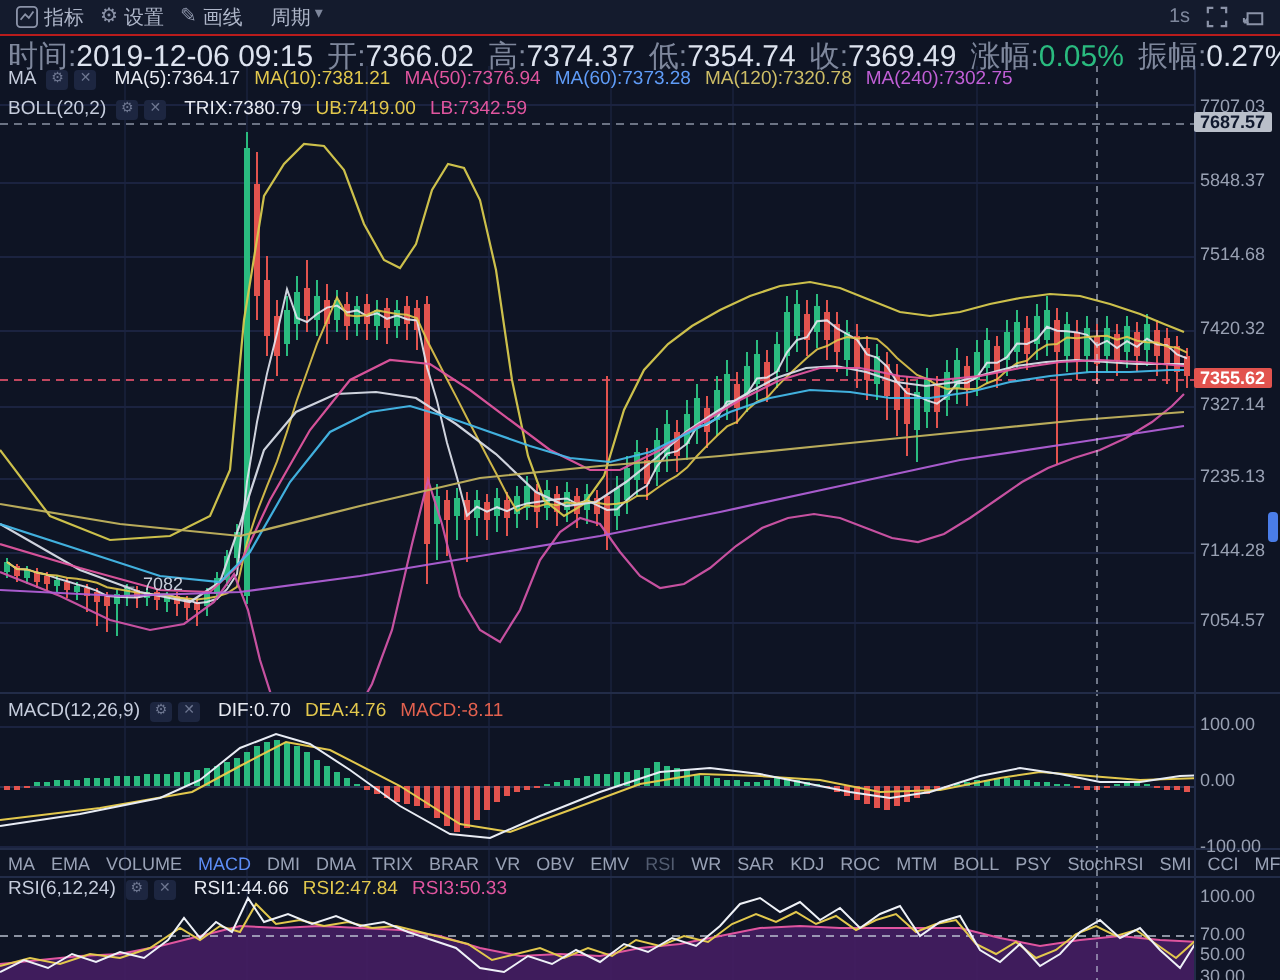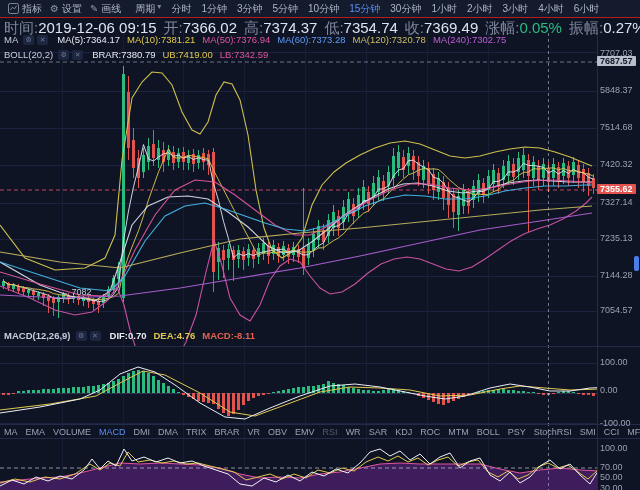--- a/index.html
+++ b/index.html
@@ -486,34 +486,20 @@
         </span>
         <span class="tool">
           <span class="ticn">✎</span>
           <span>画线</span>
         </span>
       </span>
     <span class="period">
       <span>周期</span>
       <span class="caret">▾</span>
     </span>
-    <span id="tf-box" style="display:flex;align-items:center;">
-        <span class="tf">分时</span>
-        <span class="tf">1分钟</span>
-        <span class="tf">3分钟</span>
-        <span class="tf">5分钟</span>
-        <span class="tf">10分钟</span>
-        <span class="tf active">15分钟</span>
-        <span class="tf">30分钟</span>
-        <span class="tf">1小时</span>
-        <span class="tf">2小时</span>
-        <span class="tf">3小时</span>
-        <span class="tf">4小时</span>
-        <span class="tf">6小时</span>
-      </span>
     <span class="tb-right">
       <span class="speed">1s</span>
       <span class="tbicon">
         <svg width="11" height="11" viewBox="0 0 12 12">
             <path d="M1 4V1h3M8 1h3v3M11 8v3H8M4 11H1V8" fill="none" stroke="#8b93a8" stroke-width="1.2"></path>
           </svg>
       </span>
       <span class="tbicon">
         <svg width="12" height="11" viewBox="0 0 13 12">
             <path d="M3 4h8v6H3z" fill="none" stroke="#8b93a8" stroke-width="1.1"></path>
@@ -546,33 +532,43 @@
       <span class="seg" style="color: rgb(95, 156, 248);">MA(60):7373.28</span>
       <span class="seg" style="color: rgb(205, 189, 102);">MA(120):7320.78</span>
       <span class="seg" style="color: rgb(192, 95, 214);">MA(240):7302.75</span>
     </div>
   <div class="ovl legend" id="legend-boll" style="left:4px;top:49px;">
       <span class="ttl">BOLL(20,2)</span>
       <span class="lgicons">
         <span>⚙</span>
         <span>✕</span>
       </span>
-      <span class="seg" style="color: rgb(231, 234, 242);">BRAR:7380.79</span>
+      <span class="seg" style="color: rgb(231, 234, 242);">TRIX:7380.79</span>
       <span class="seg" style="color: rgb(226, 200, 77);">UB:7419.00</span>
       <span class="seg" style="color: rgb(224, 85, 159);">LB:7342.59</span>
     </div>
-  <div class="ovl legend" id="legend-macd" style="left:4px;top:330px;font-weight:bold;">
+  <div class="ovl legend" id="legend-macd" style="left:4px;top:350px;">
       <span class="ttl">MACD(12,26,9)</span>
       <span class="lgicons">
         <span>⚙</span>
         <span>✕</span>
       </span>
       <span class="seg" style="color: rgb(231, 234, 242);">DIF:0.70</span>
       <span class="seg" style="color: rgb(226, 200, 77);">DEA:4.76</span>
       <span class="seg" style="color: rgb(226, 97, 79);">MACD:-8.11</span>
+    </div>
+  <div class="ovl legend" id="legend-rsi" style="left:4px;top:439px;">
+      <span class="ttl">RSI(6,12,24)</span>
+      <span class="lgicons">
+        <span>⚙</span>
+        <span>✕</span>
+      </span>
+      <span class="seg" style="color: rgb(231, 234, 242);">RSI1:44.66</span>
+      <span class="seg" style="color: rgb(226, 200, 77);">RSI2:47.84</span>
+      <span class="seg" style="color: rgb(224, 85, 159);">RSI3:50.33</span>
     </div>
 
   <div class="ovl tabsrow" id="tabs-box">
       <span class="tab">MA</span>
       <span class="tab">EMA</span>
       <span class="tab">VOLUME</span>
       <span class="tab active">MACD</span>
       <span class="tab">DMI</span>
       <span class="tab">DMA</span>
       <span class="tab">TRIX</span>

